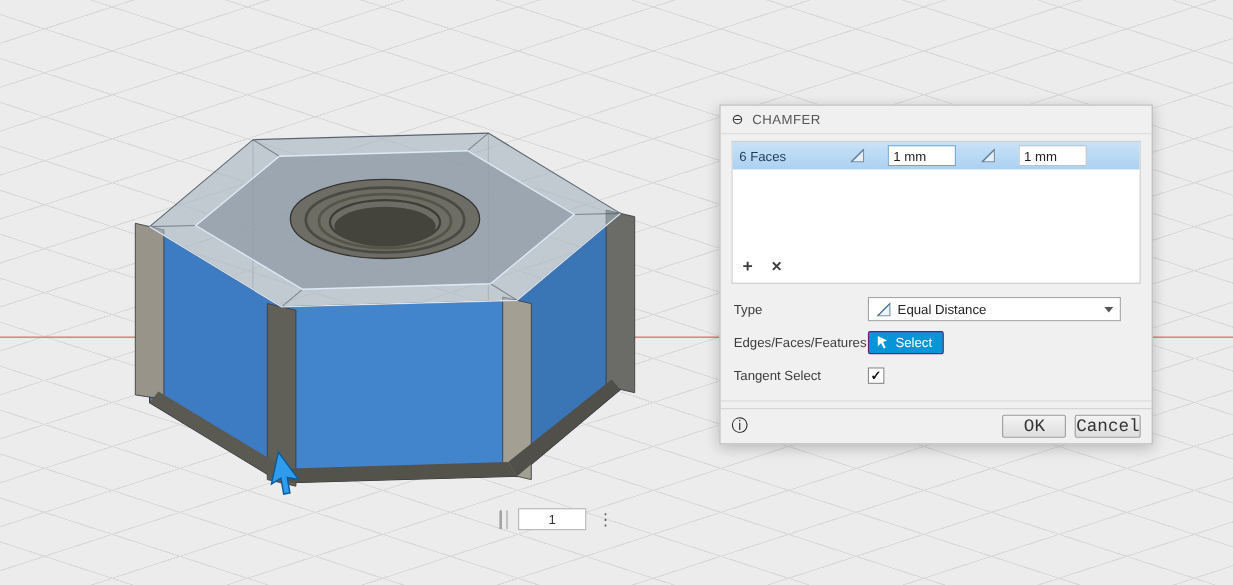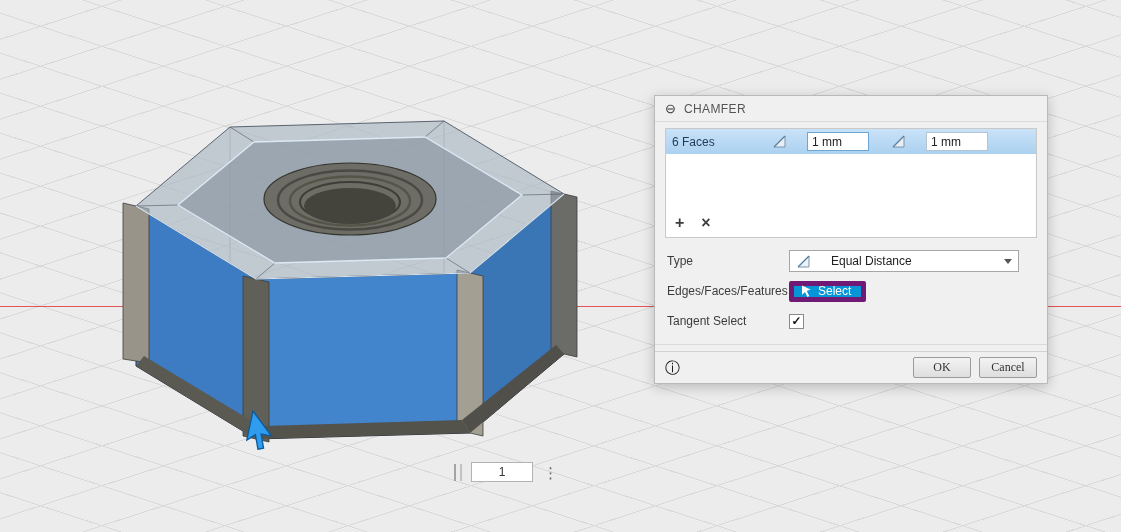--- a/index.html
+++ b/index.html
@@ -24,55 +24,55 @@
   .tl-menu{font-size:15px;color:#666;padding:0 3px;line-height:1;cursor:pointer}
 
   
   .dialog{position:absolute;left:654px;top:95px;width:394px;background:#f0f0f0;
     border:1px solid #b9b9b9;box-shadow:0 3px 12px rgba(0,0,0,.22)}
   .titlebar{height:26px;display:flex;align-items:center;gap:8px;padding:0 10px;
     border-bottom:1px solid #dcdcdc}
   .collapse{color:#333;font-size:13px;line-height:1;cursor:pointer}
   .title{color:#555;letter-spacing:.4px}
 
-  .sel-table{margin:6px 10px 0;background:#fff;border:1px solid #c9c9c9;height:110px;
+  .sel-table{margin:6px 10px 0;background:#fff;border:1px solid #c9c9c9;height:130px;
     display:flex;flex-direction:column}
   .sel-row{height:25px;flex:none;background:linear-gradient(#c9e2f8,#abd1f0);
     display:flex;align-items:center;padding:0 6px}
   .sel-label{flex:1;color:#1e3a56}
   .fgroup{display:flex;align-items:center;gap:20px}
   .fgroup.g1{margin-right:22px}
   .fgroup.g2{margin-right:42px}
   .fld{width:62px;height:19px;background:#fff;padding:0 4px;display:flex;align-items:center;color:#222}
   .fld.f1{border:1px solid #6ba6d4}
   .fld.f2{border:1px solid #b5c4cf}
   .icw{width:15px;height:15px;flex:none}
   .icw svg{display:block}
   .sel-actions{margin-top:auto;display:flex;align-items:center;gap:17px;padding:4px 9px 6px}
   .sel-actions .act{font-size:16px;color:#3d3d3d;line-height:1;cursor:pointer;font-weight:bold}
 
   .prows{padding:8px 0 0}
   .prow{display:flex;align-items:center;min-height:30px;padding:0 28px 0 12px}
   .plabel{width:122px;flex:none;color:#3c3c3c;white-space:nowrap}
   .dropdown{flex:1;height:22px;background:#fff;border:1px solid #a6a6a6;cursor:pointer;
-    display:flex;align-items:center;gap:20px;padding:0 6px}
+    display:flex;align-items:center;gap:5px;padding:0 6px}
   .dd-text{color:#222}
   .dd-caret{margin-left:auto;width:0;height:0;border:4px solid transparent;border-top:5px solid #555;
     transform:translateY(2px)}
-  .select-btn{height:21px;background:#0696d7;border:5px solid #701a75;color:#fff;cursor:pointer;
+  .select-btn{height:21px;background:#0696d7;border:1px solid #701a75;color:#fff;cursor:pointer;
     display:inline-flex;align-items:center;gap:5px;padding:0 10px 0 7px;font-size:12px;
     font-family:inherit;border-radius:2px}
   .checkbox{width:15px;height:15px;background:#fff;border:1px solid #8a8a8a;cursor:pointer;
     display:flex;align-items:center;justify-content:center;font-size:12px;color:#111;font-weight:bold}
   .sep{border-top:1px solid #dadada;margin:8px 0 0}
   .footer{border-top:1px solid #d2d2d2;margin-top:6px;height:32px;display:flex;align-items:center;
     padding:0 10px;gap:8px}
   .info{font-size:15px;color:#111;margin-right:auto;line-height:1;cursor:pointer}
   .btn{min-width:58px;height:21px;background:linear-gradient(#f3f3f3,#dedede);cursor:pointer;
-    border:1px solid #9b9b9b;border-radius:2px;font-size:12px;color:#333;font-family:Liberation Serif, serif}
+    border:1px solid #9b9b9b;border-radius:2px;font-size:16px;color:#333;font-family:Liberation Mono, monospace}
 </style>
 </head>
 <body>
 
 <div class="viewport">
 
   <div class="axis-x"></div>
 
   <svg class="model" viewBox="0 0 480 370" xmlns="http://www.w3.org/2000/svg">
 

